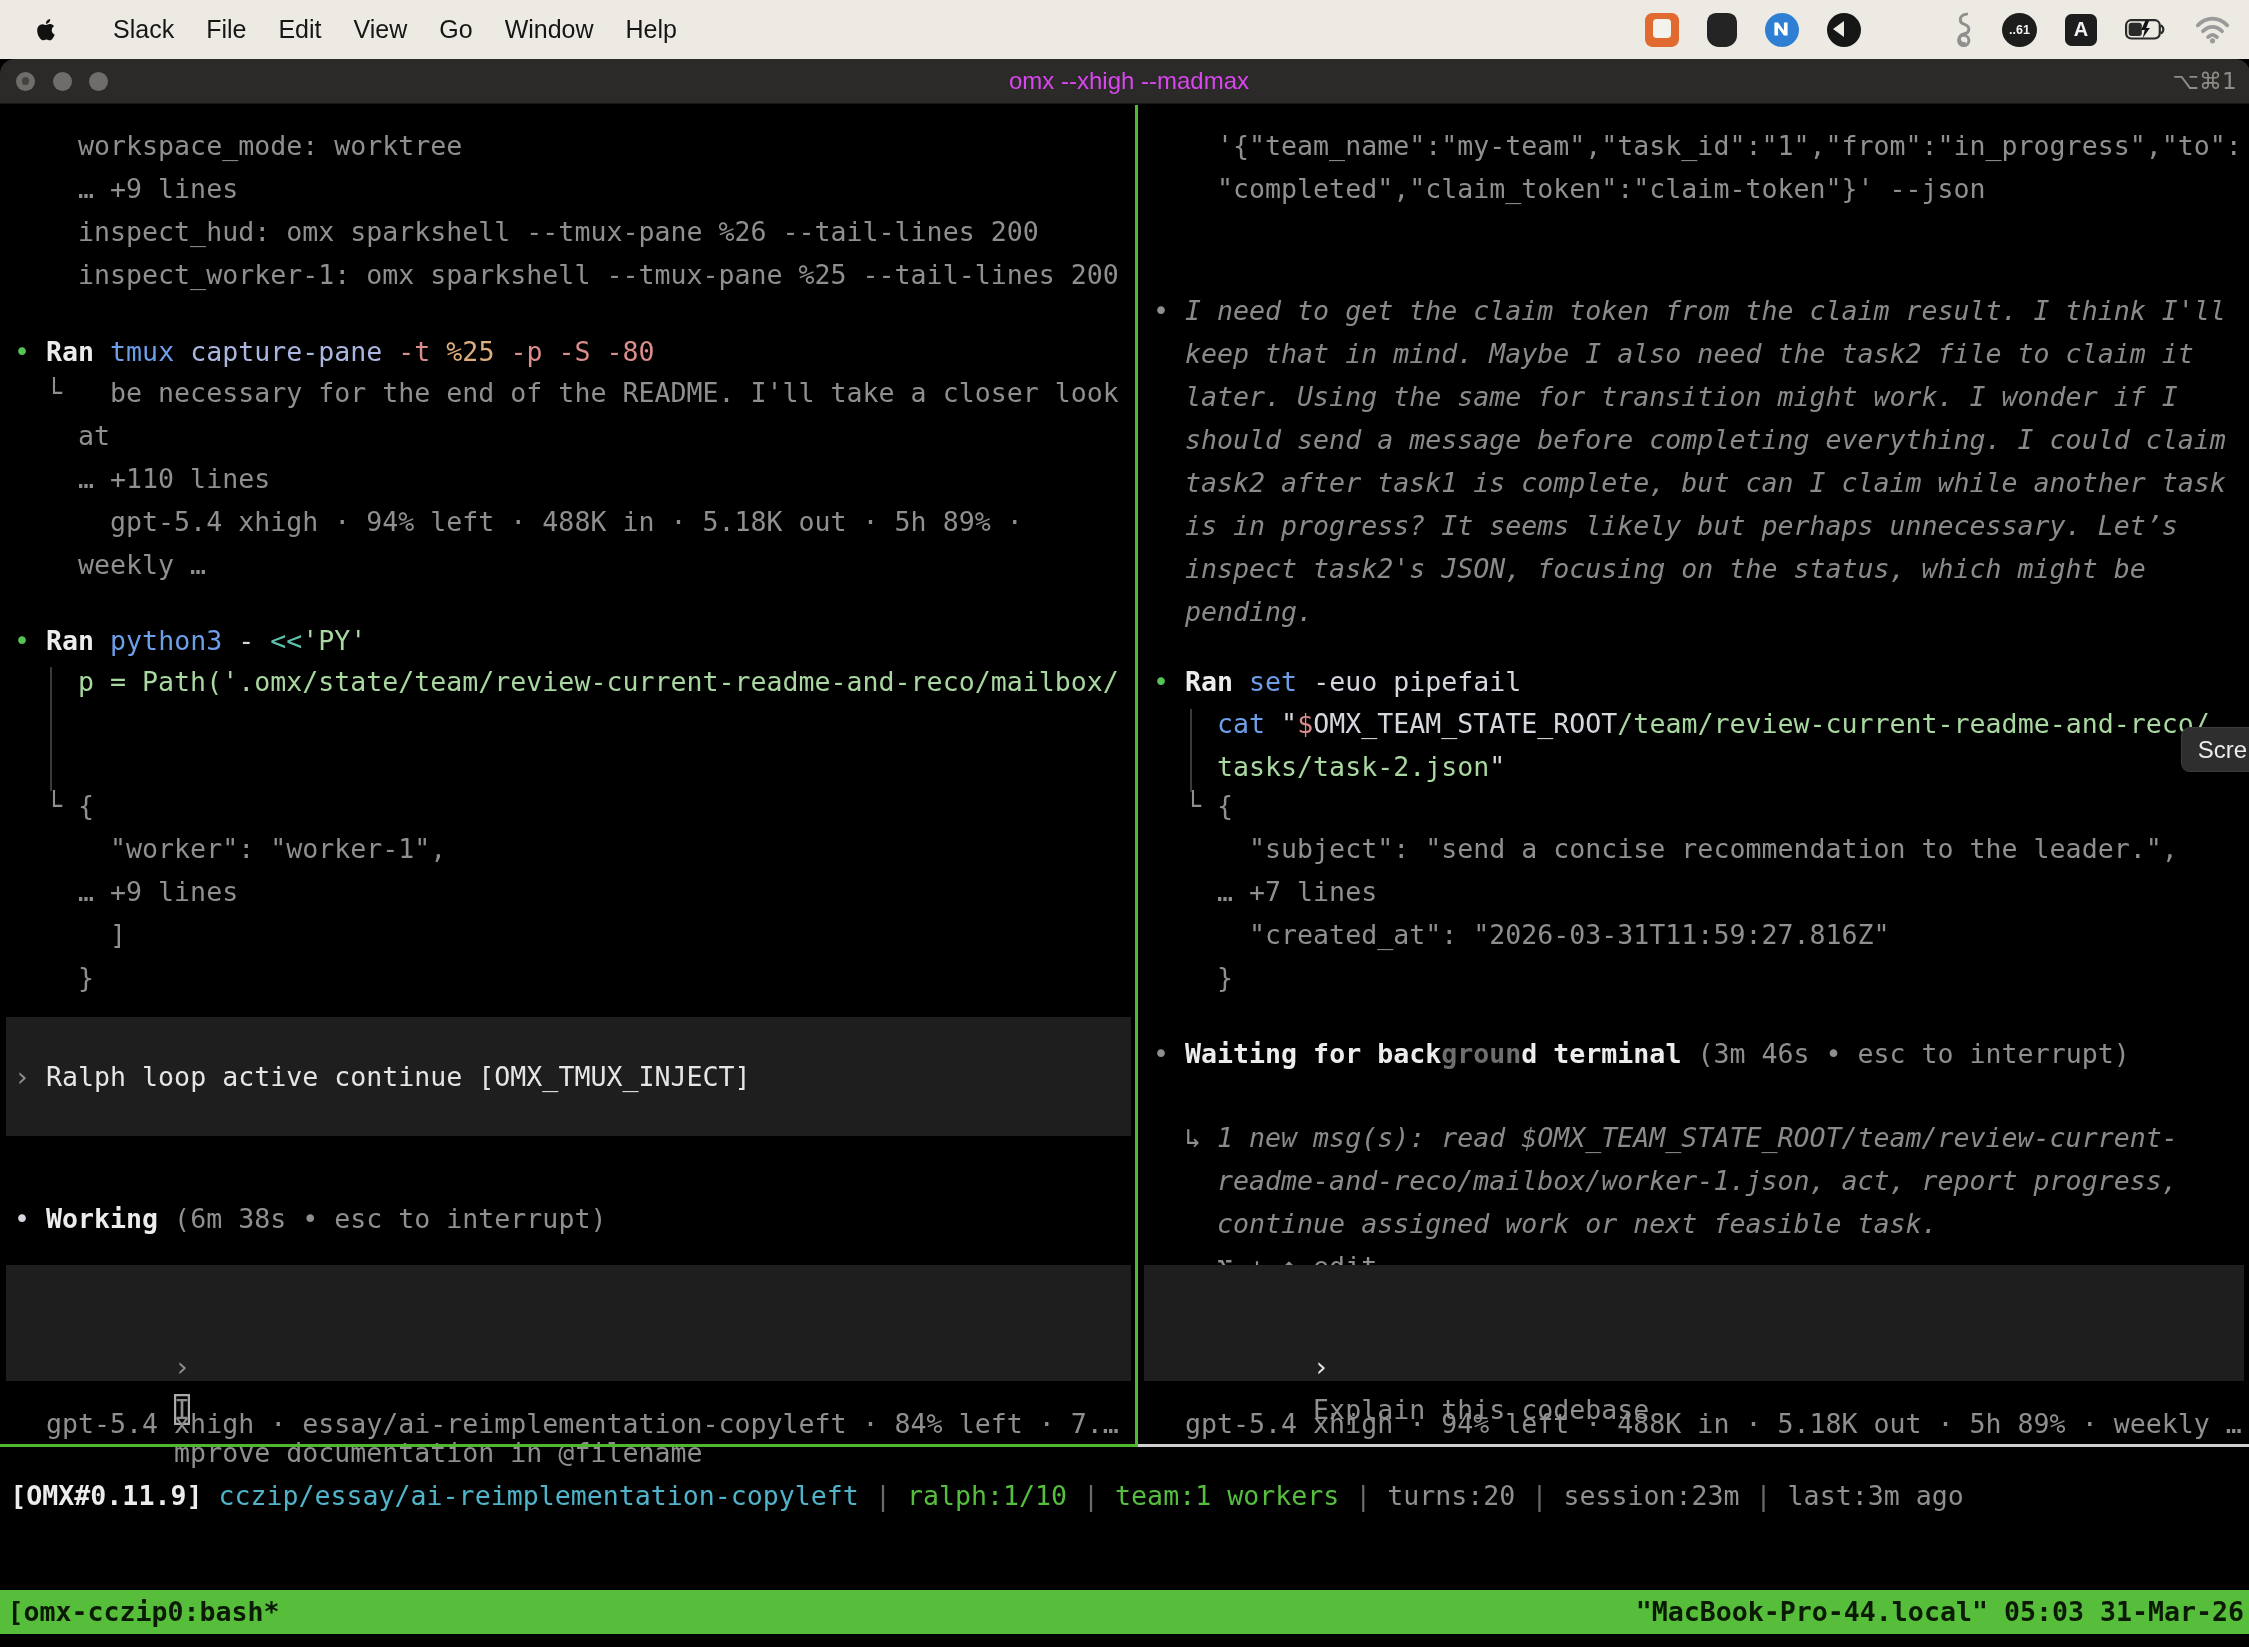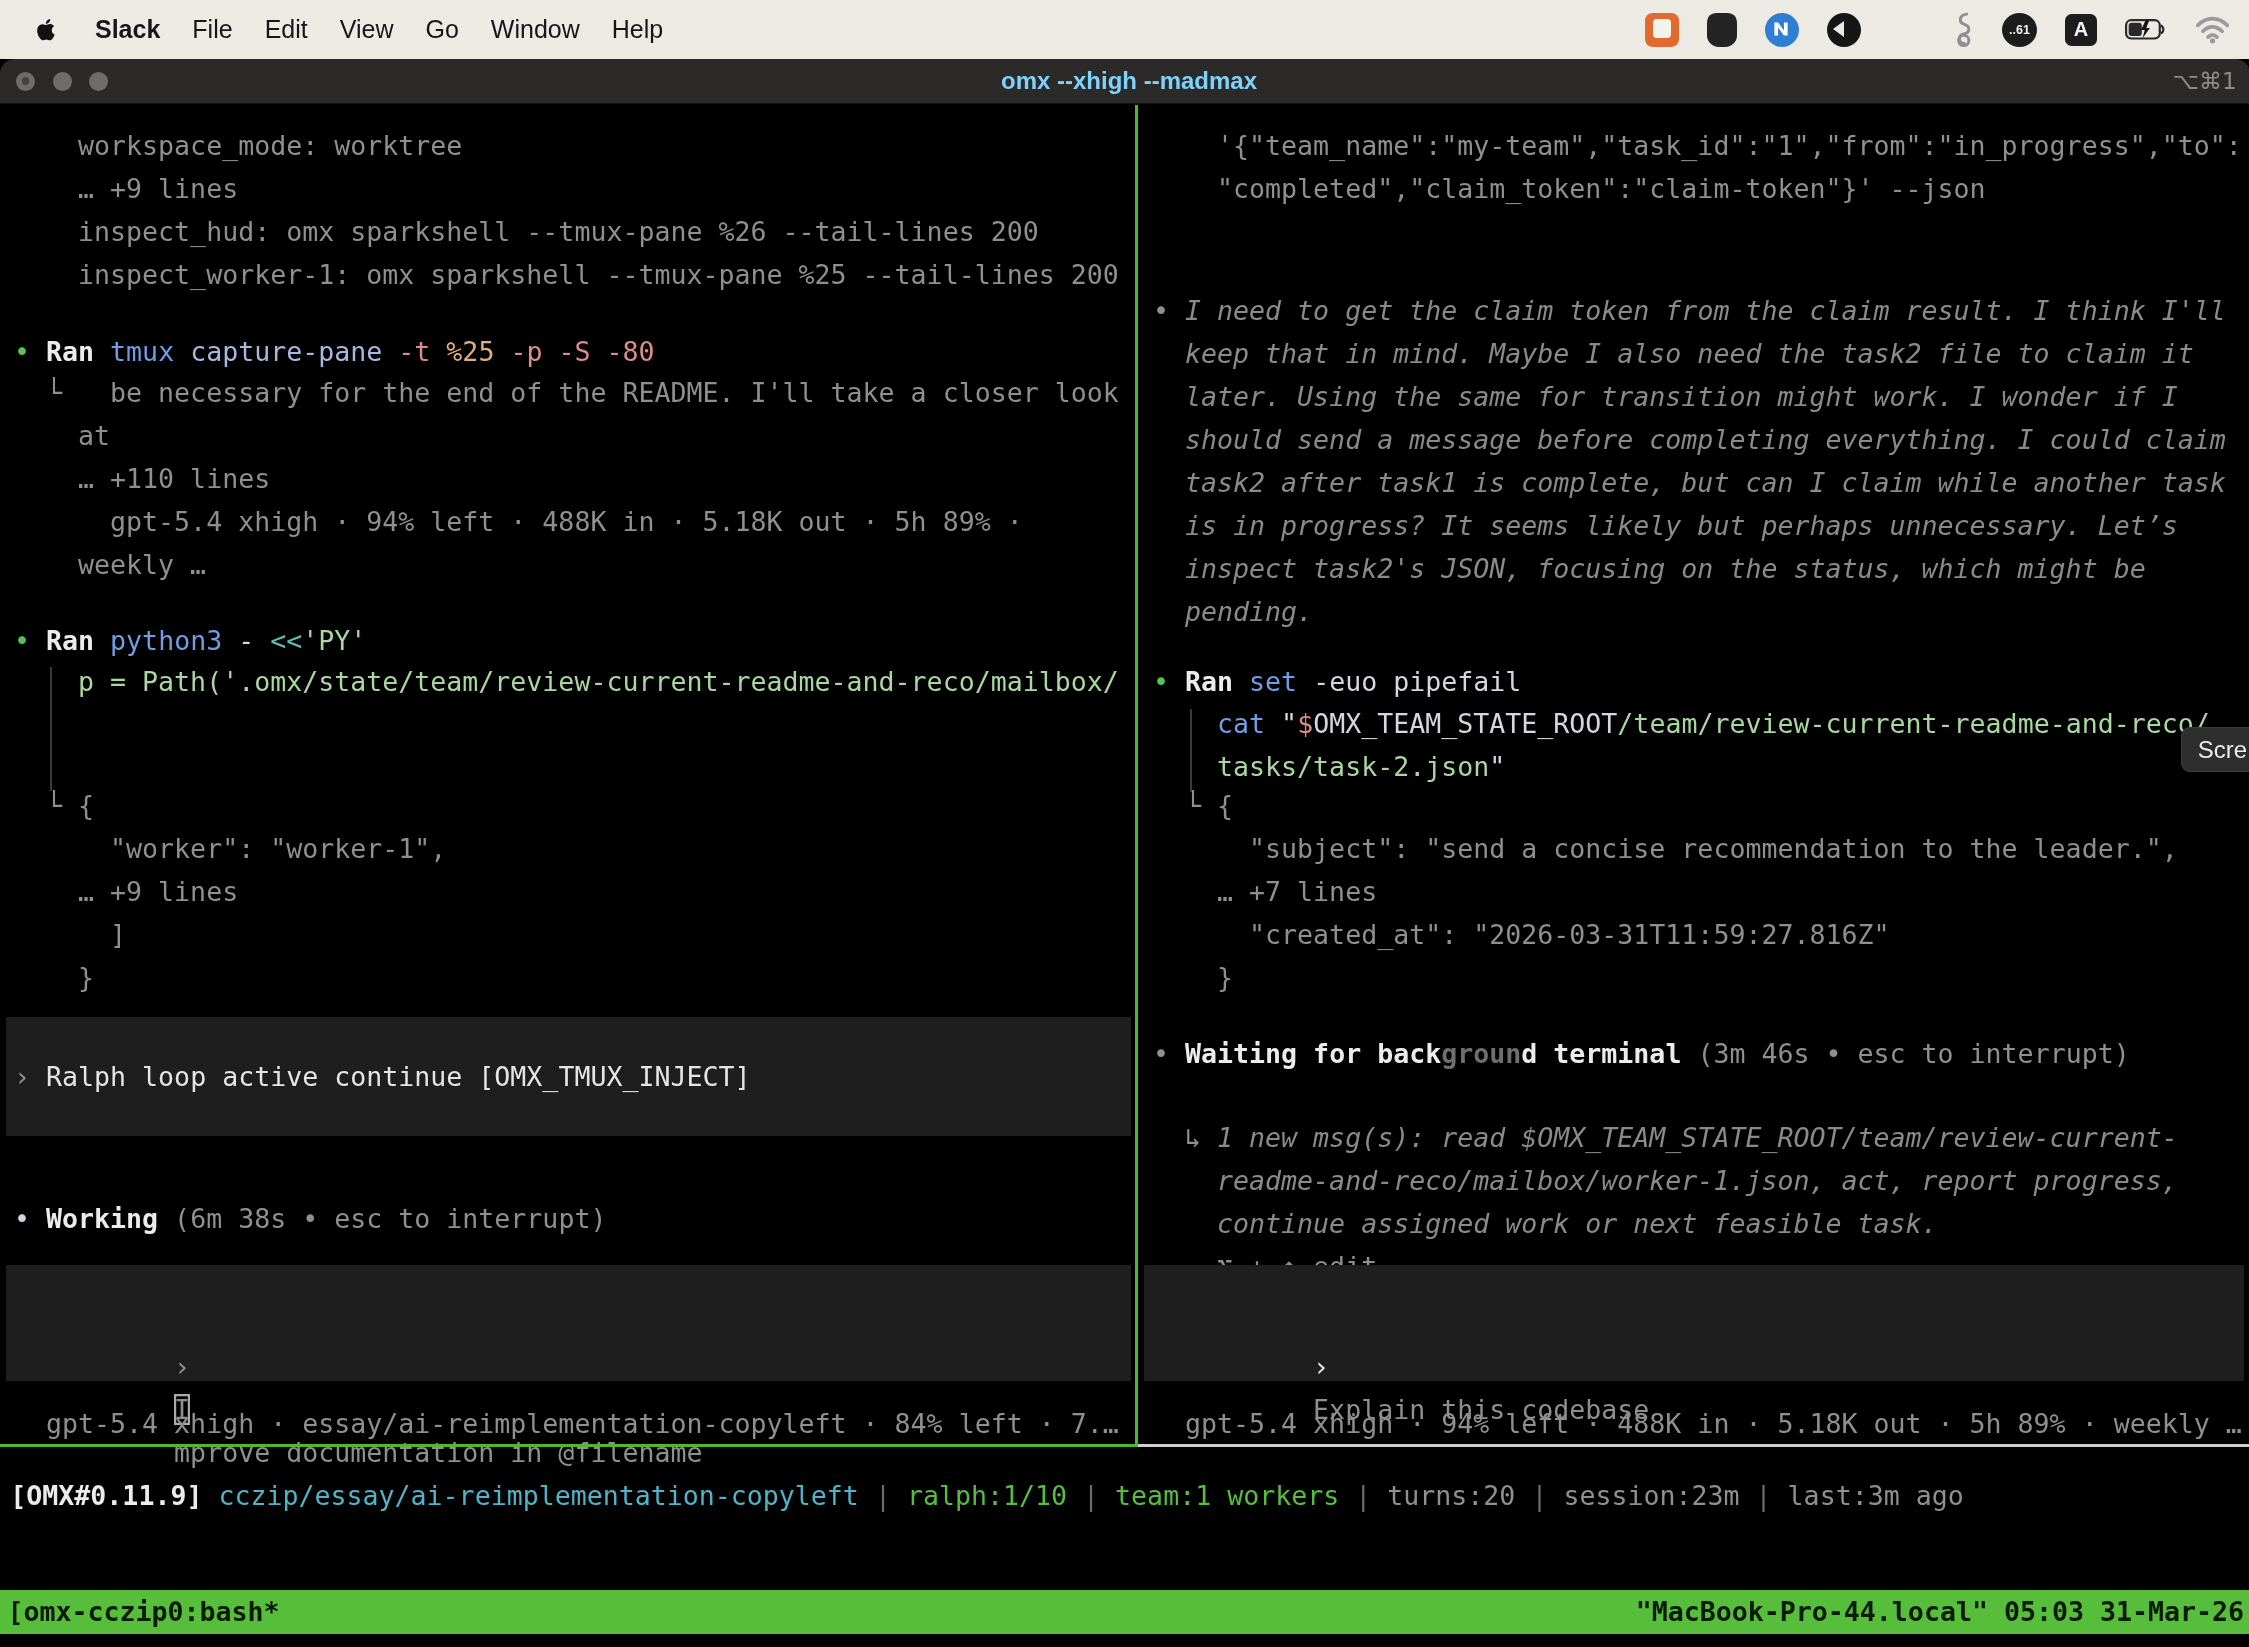--- a/index.html
+++ b/index.html
@@ -4,21 +4,21 @@
 <style>
   html,body{margin:0;padding:0;background:#000;}
   #stage{position:relative;width:2250px;height:1648px;overflow:hidden;
          font-family:"Liberation Sans",sans-serif;background:#000;}
 
   
   .menubar{position:absolute;left:0;top:0;width:2250px;height:59px;background:#ECEAE3;
            display:flex;align-items:center;color:#1A1A1A;}
   .menubar .apple{margin-left:34px;width:25px;height:29.5px;flex:0 0 auto;}
   .mi{font-size:25px;margin-left:32px;color:#161616;}
-  .mi.app{font-weight:700;margin-left:36px;}
+  .mi.app{font-weight:400;margin-left:54px;}
   .mright{margin-left:auto;display:flex;align-items:center;gap:28px;padding-right:19px;}
   .sic{display:flex;align-items:center;justify-content:center;}
   .ic-chat{width:34px;height:34px;background:#E06A30;border-radius:7.4px;position:relative;}
   .ic-chat i{position:absolute;left:8px;top:6.6px;width:17.7px;height:19px;background:#F4F2EC;border-radius:3.7px;}
   .ic-shield{width:29.5px;height:34px;background:#242424;border-radius:8.9px 8.9px 11.8px 11.8px;
              display:grid;grid-template-columns:repeat(2,7.4px);grid-template-rows:repeat(3,5.9px);
              gap:2.2px;align-content:center;justify-content:center;}
   .ic-shield i{background:#D8D6CF;border-radius:1.5px;}
   .ic-blue{width:34px;height:34px;border-radius:50%;background:#2E7FD4;position:relative;}
   .ic-blue svg{position:absolute;left:5.9px;top:5.9px;}
@@ -36,21 +36,21 @@
   .ic-wifi{width:37px;height:29.5px;}
 
   
   .window{position:absolute;left:0;top:59px;width:2250px;height:1589px;background:#000;
           border-radius:14.8px 14.8px 0 0;overflow:hidden;}
   .titlebar{position:absolute;left:0;top:0;width:2250px;height:44px;background:#2B2A28;
             border-bottom:1.5px solid #151514;display:flex;align-items:center;}
   .tdot{width:19px;height:19px;border-radius:50%;background:#6F6D69;margin-left:17.7px;flex:0 0 auto;position:relative;}
   .tdot:first-child{margin-left:16px;}
   .tdot.c::after{content:"";position:absolute;left:5.9px;top:5.9px;width:7.4px;height:7.4px;border-radius:50%;background:#44433F;}
-  .wtitle{position:absolute;left:8px;right:0;text-align:center;color:#7dd3fc;font-size:24px;font-weight:700;}
+  .wtitle{position:absolute;left:8px;right:0;text-align:center;color:#d946ef;font-size:24px;font-weight:400;}
   .wshort{position:absolute;right:13.3px;color:#8F8C86;font-size:23px;font-family:"DejaVu Sans",sans-serif;}
 
   
   .termarea{position:absolute;left:0;top:46px;width:2250px;height:1543px;background:#000;}
   .term{position:absolute;font:400 26.6px/43px "DejaVu Sans Mono",monospace;white-space:pre;color:#8F8F8F;}
   .ln{height:43px;}
   .panel{position:absolute;background:#1E1E1E;}
   .guide{position:absolute;width:1.5px;background:#3A3A3A;}
 
   

